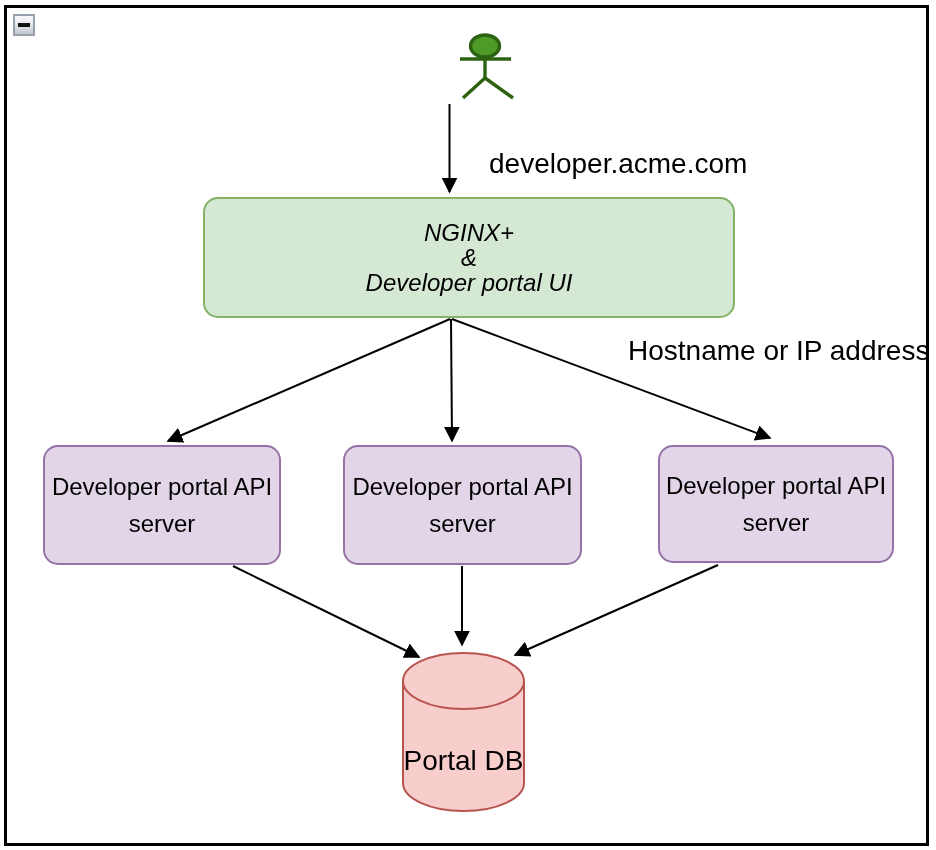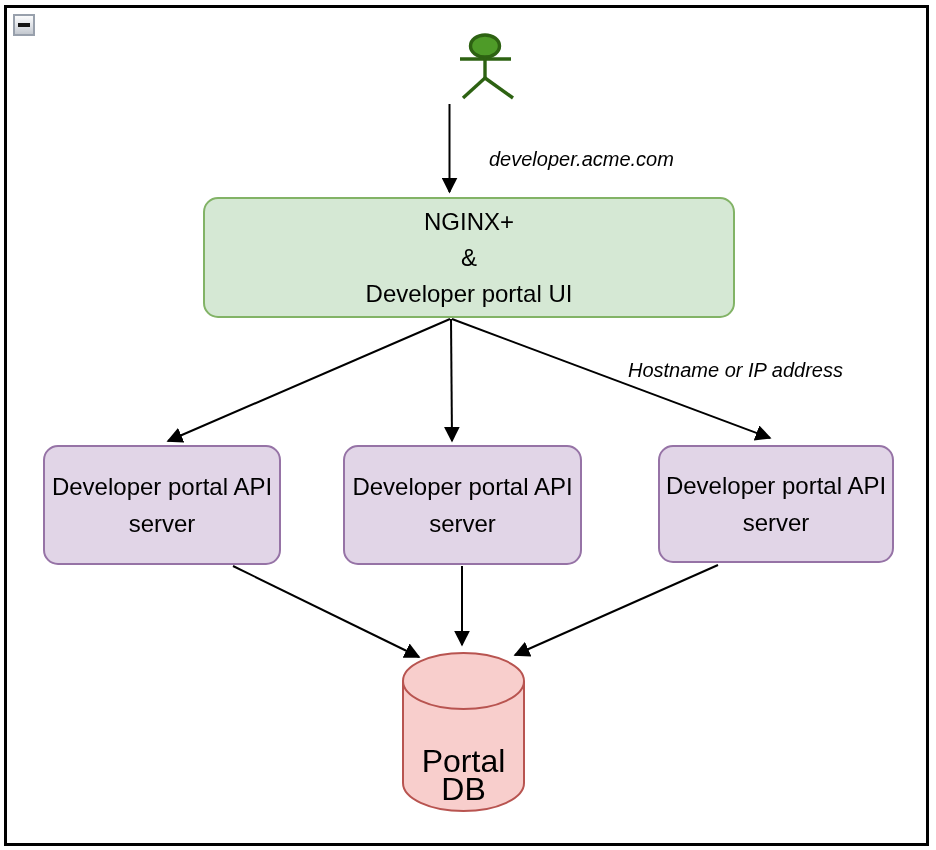--- a/index.html
+++ b/index.html
@@ -18,31 +18,31 @@
     display:flex; align-items:center; justify-content:center; z-index:3; cursor:pointer;
   }
   .minus { width:12px; height:4px; background:#141414; }
   svg.layer { position:absolute; left:0; top:0; z-index:1; }
   .node {
     position:absolute; box-sizing:border-box; border:2px solid; border-radius:15px;
     display:flex; align-items:center; justify-content:center; text-align:center;
     font-size:24px; line-height:37px; z-index:2;
   }
   .node-text { white-space:pre-line; }
-  #gateway { left:203px; top:197px; width:532px; height:121px; line-height:36px;
-             background-color:#d5e8d4; border-color:#82b366; }
+  #gateway { left:203px; top:197px; width:532px; height:121px; line-height:25px;
+             background-color:#d5e8d4; border-color:#82b366;font-style:italic; }
   #api1 { left:43px;  top:445px; width:238px; height:120px; }
   #api2 { left:343px; top:445px; width:239px; height:120px; }
   #api3 { left:658px; top:445px; width:236px; height:118px; }
   .api-node { background-color:#e1d5e7; border-color:#9673a6; }
-  .float-label { position:absolute; font-size:20px; white-space:nowrap; z-index:2;font-style:italic; }
+  .float-label { position:absolute; font-size:28px; white-space:nowrap; z-index:2; }
   #domain-label   { left:489px; top:148px; }
-  #hostname-label { left:628px; top:335px;margin-top:24px; }
+  #hostname-label { left:628px; top:335px; }
   #db-label { position:absolute; left:403px; top:747px; width:121px; text-align:center;
-              font-size:32px; line-height:28px; z-index:2; }
+              font-size:28px; line-height:28px; z-index:2; }
 </style>
 </head>
 <body>
 
 <div class="canvas">
 
   <div class="frame"></div>
 
   <div class="collapse-btn">
     <span class="minus"></span>

